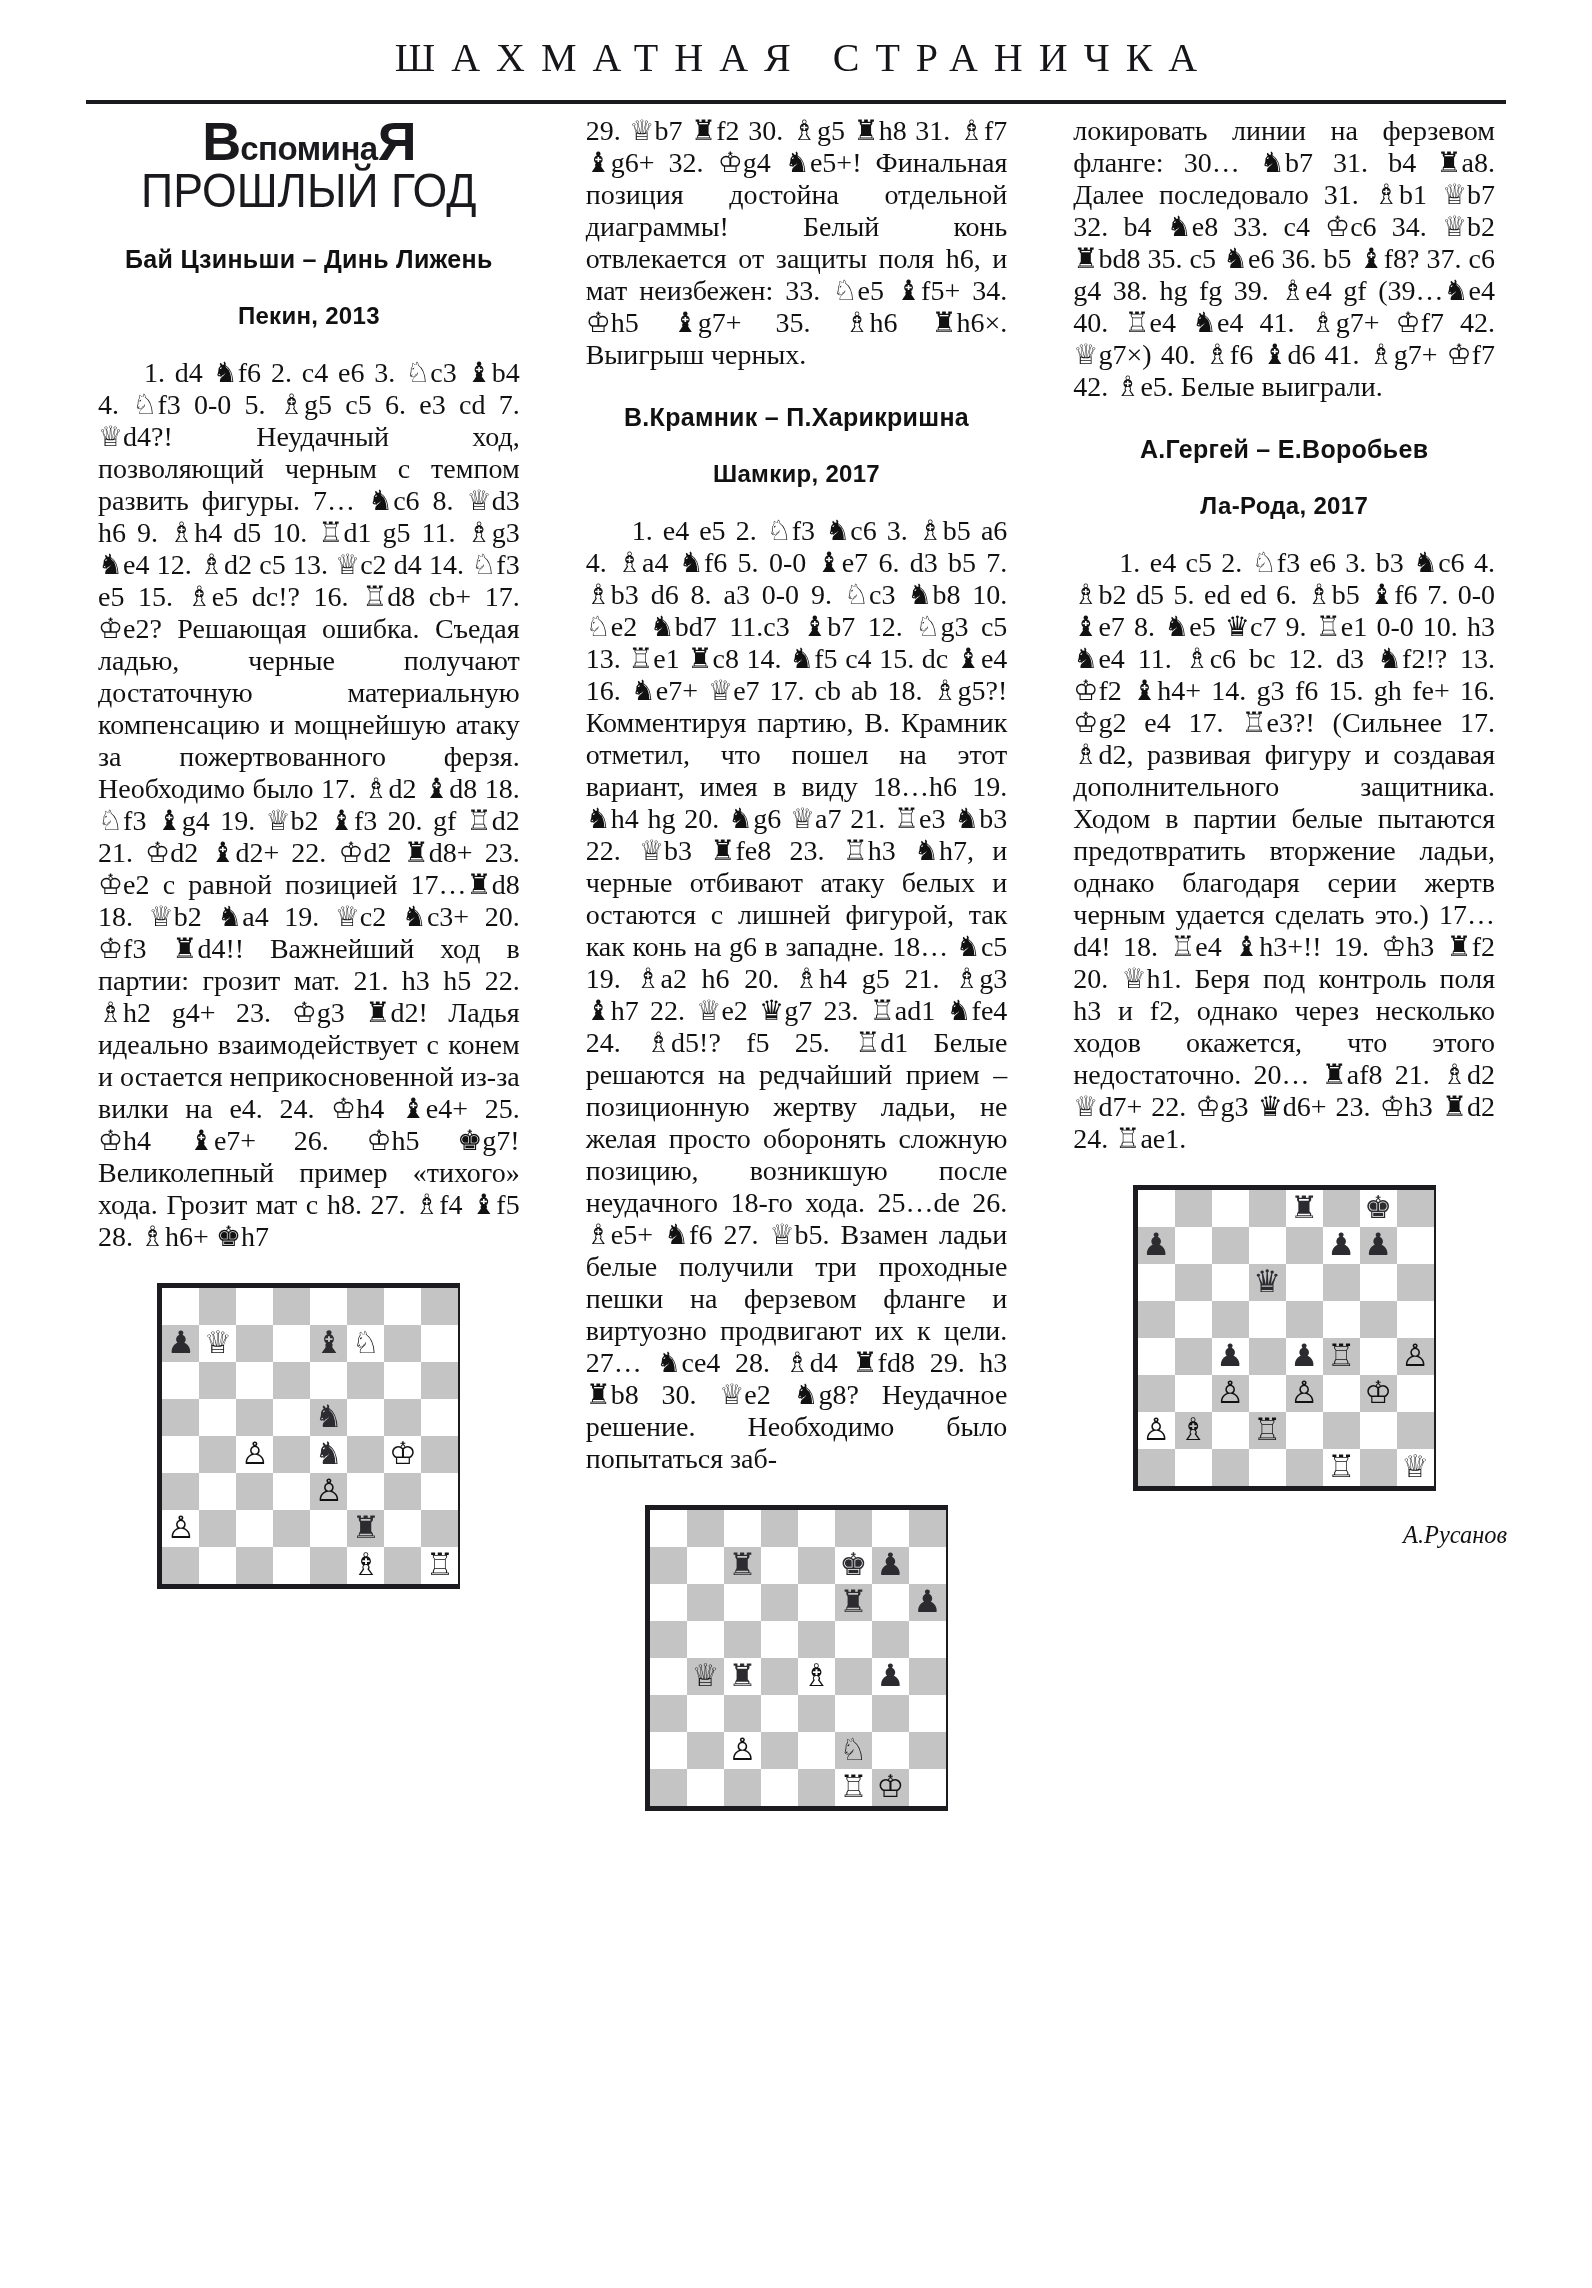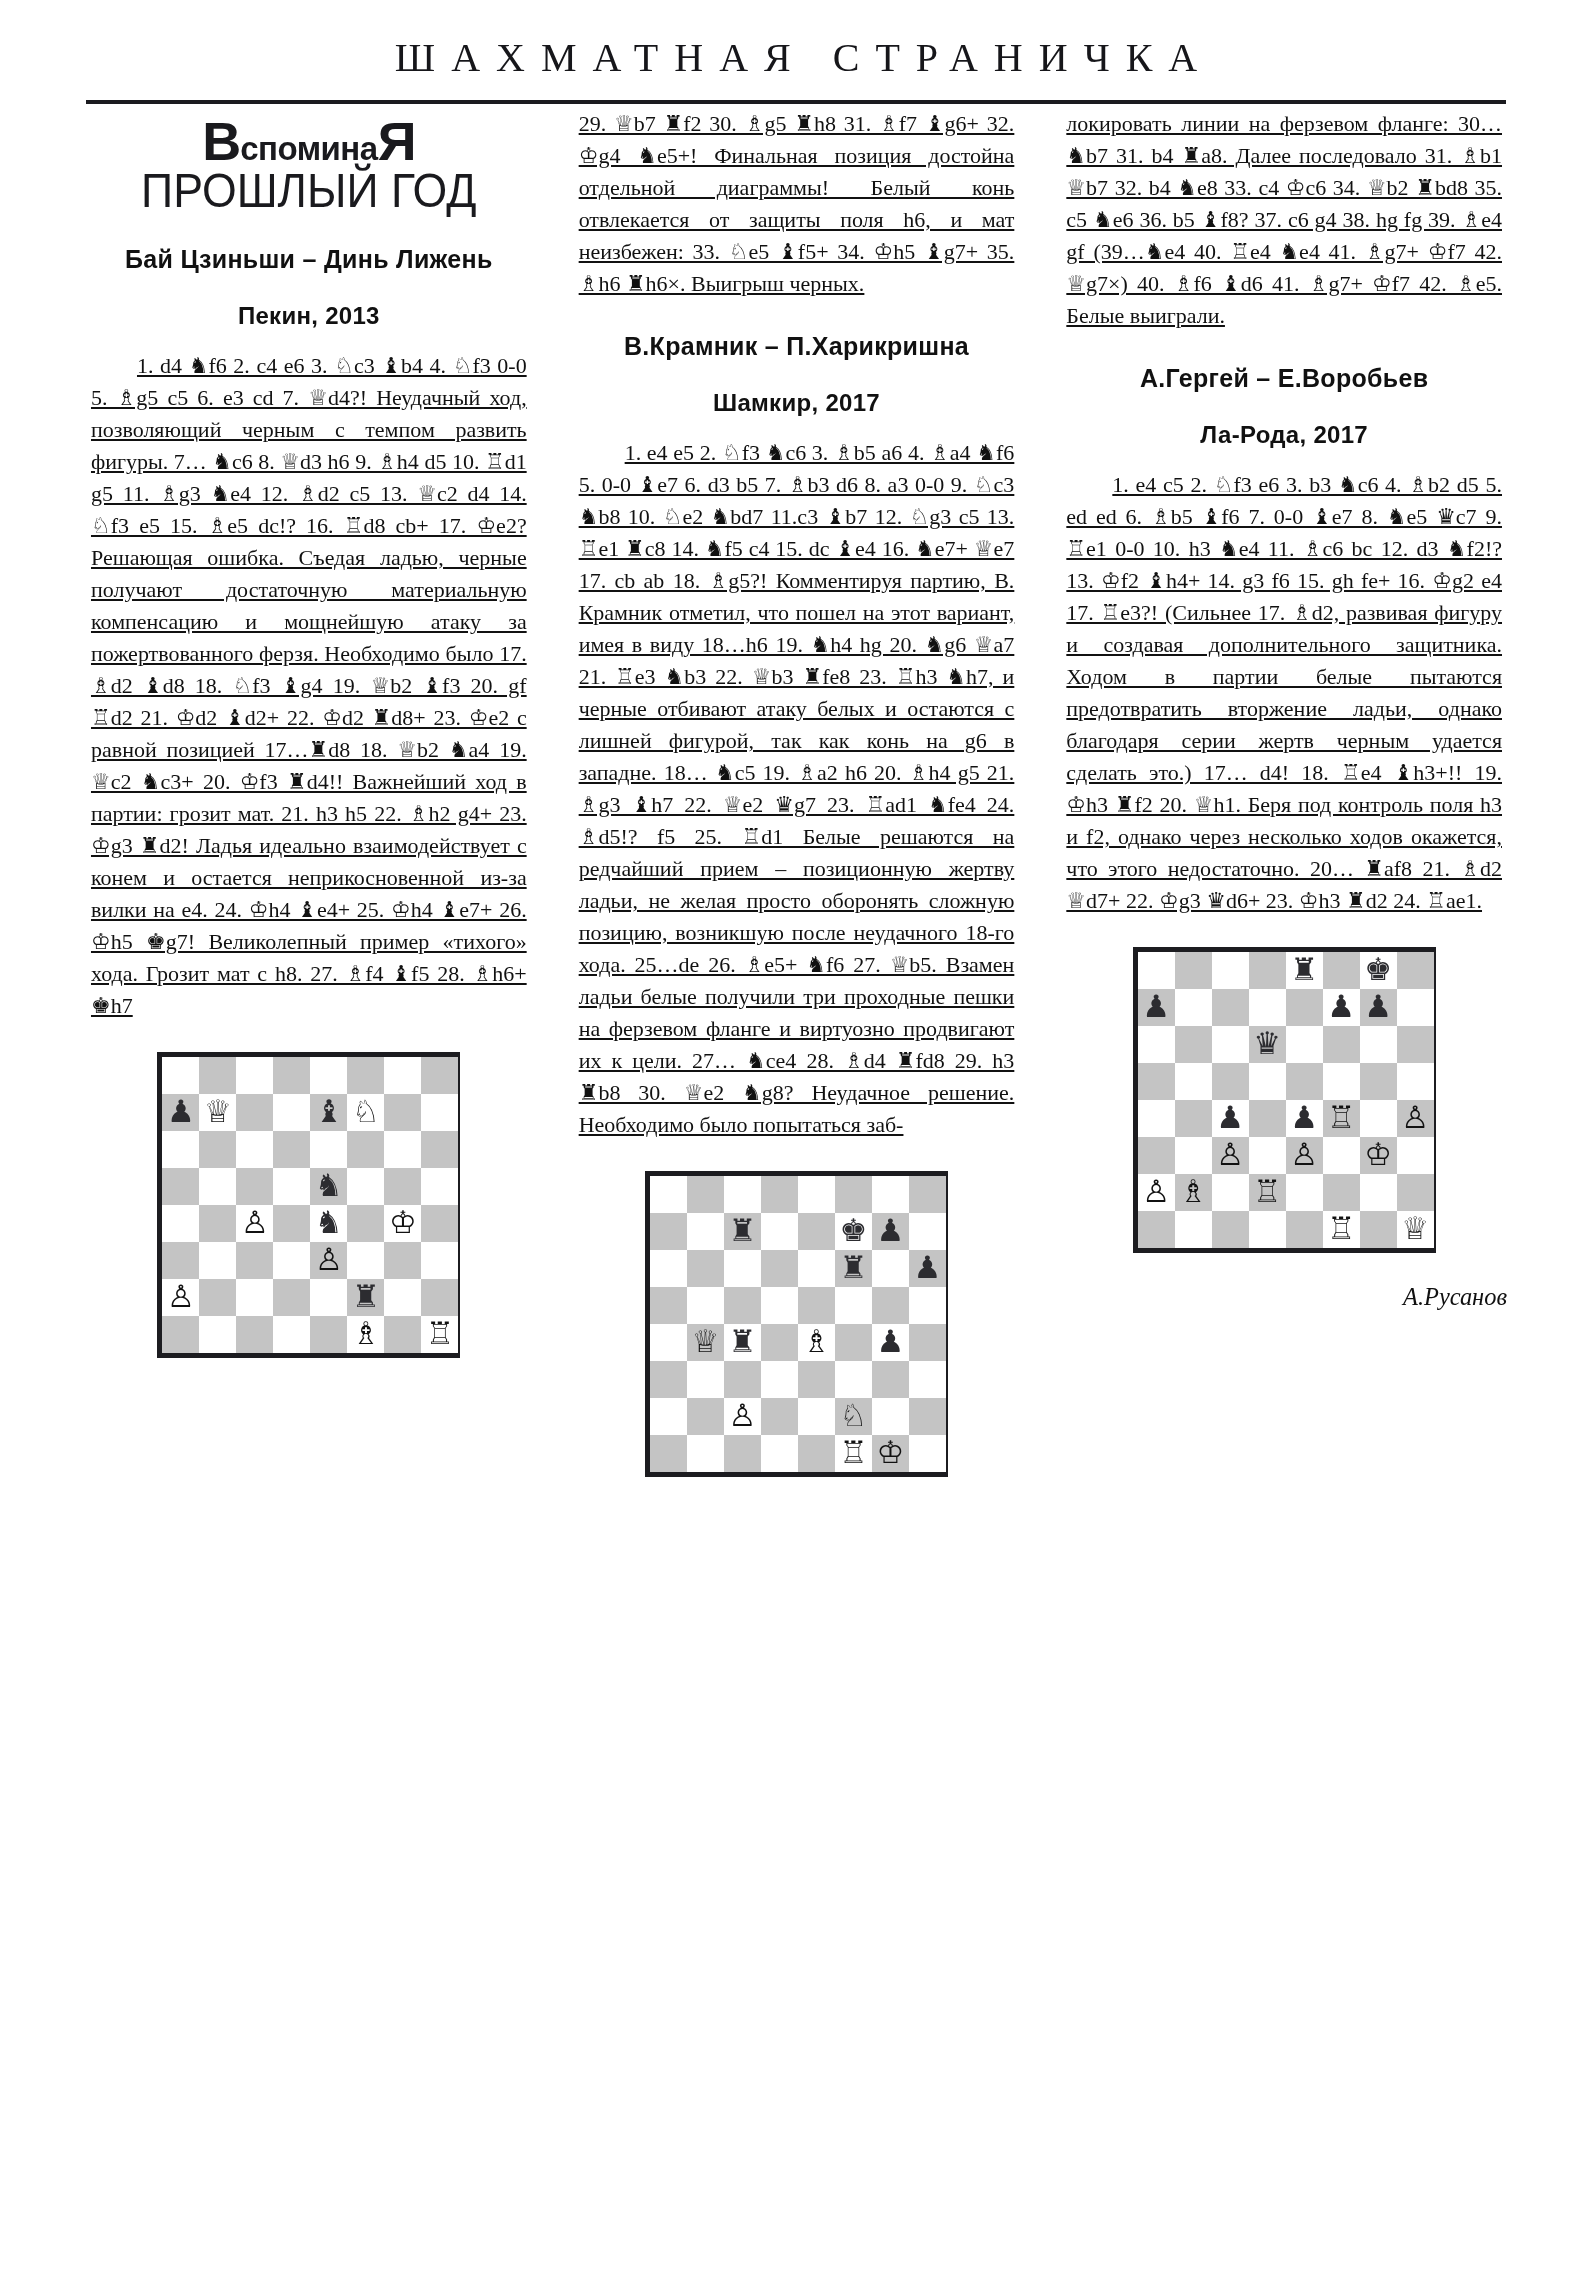--- a/index.html
+++ b/index.html
@@ -35,21 +35,20 @@
     border-top:4px solid #1b1b1f;
   }
 
   
   .cols{
     position:absolute;
     left:86px;top:103px;
     width:1421px;
     display:flex;
     gap:42px;
-    justify-content:flex-end;
   }
   .col{width:446px;}
 
   
   .logo{
     margin-top:14px;
     text-align:center;
     font-family:"Liberation Sans","DejaVu Sans",sans-serif;
     line-height:.92;
     color:#1a1a1e;
@@ -67,25 +66,24 @@
     font-weight:400;
     letter-spacing:0px;
     margin-top:2px;
     transform:scaleX(.93);
   }
 
   
   p.body{
     text-align:justify;
     text-justify:inter-word;
-    font-size:22px;
+    font-size:28px;
     line-height:32px;
-    margin:5px;
+    margin:12px;
     hyphens:manual;
-    text-decoration:underline;
   }
   p.body.first{ text-indent:46px; margin-top:20px; }
   p.body.ind{ text-indent:46px; }
   p.body.cont{ text-indent:0; }
 
   .gap{height:26px;}
   .gap-s{height:14px;}
 
   
   h3.players{

